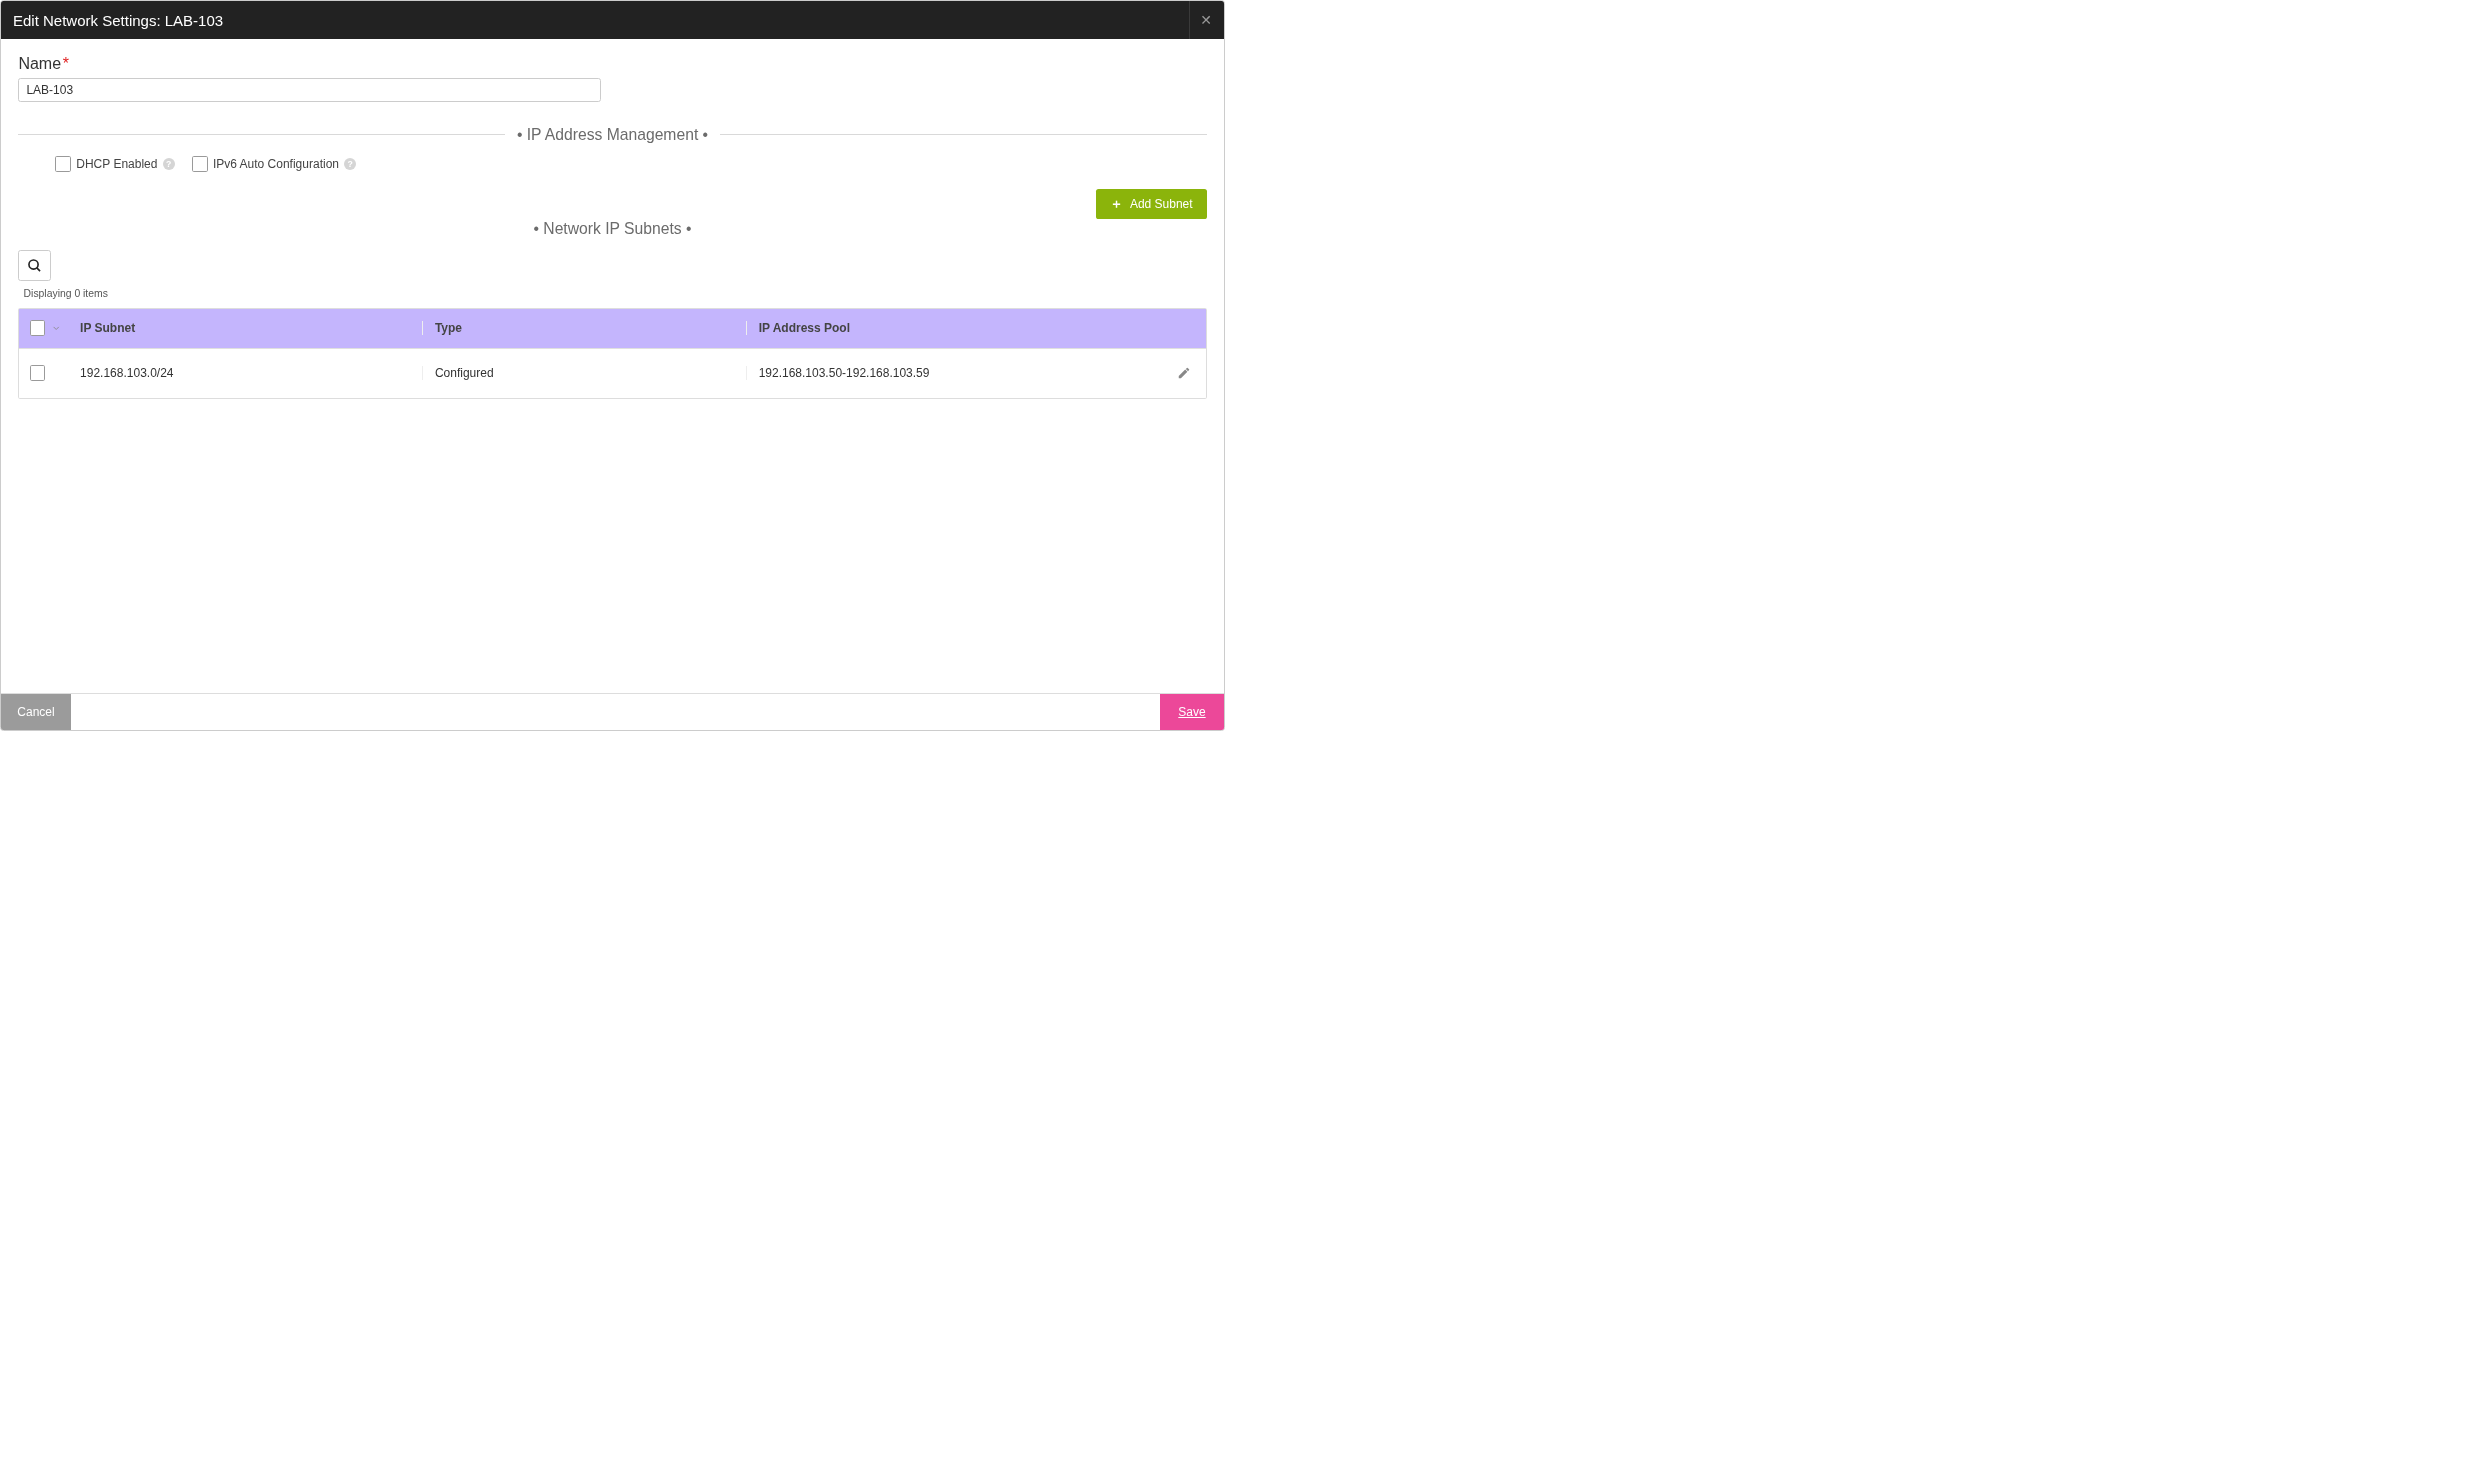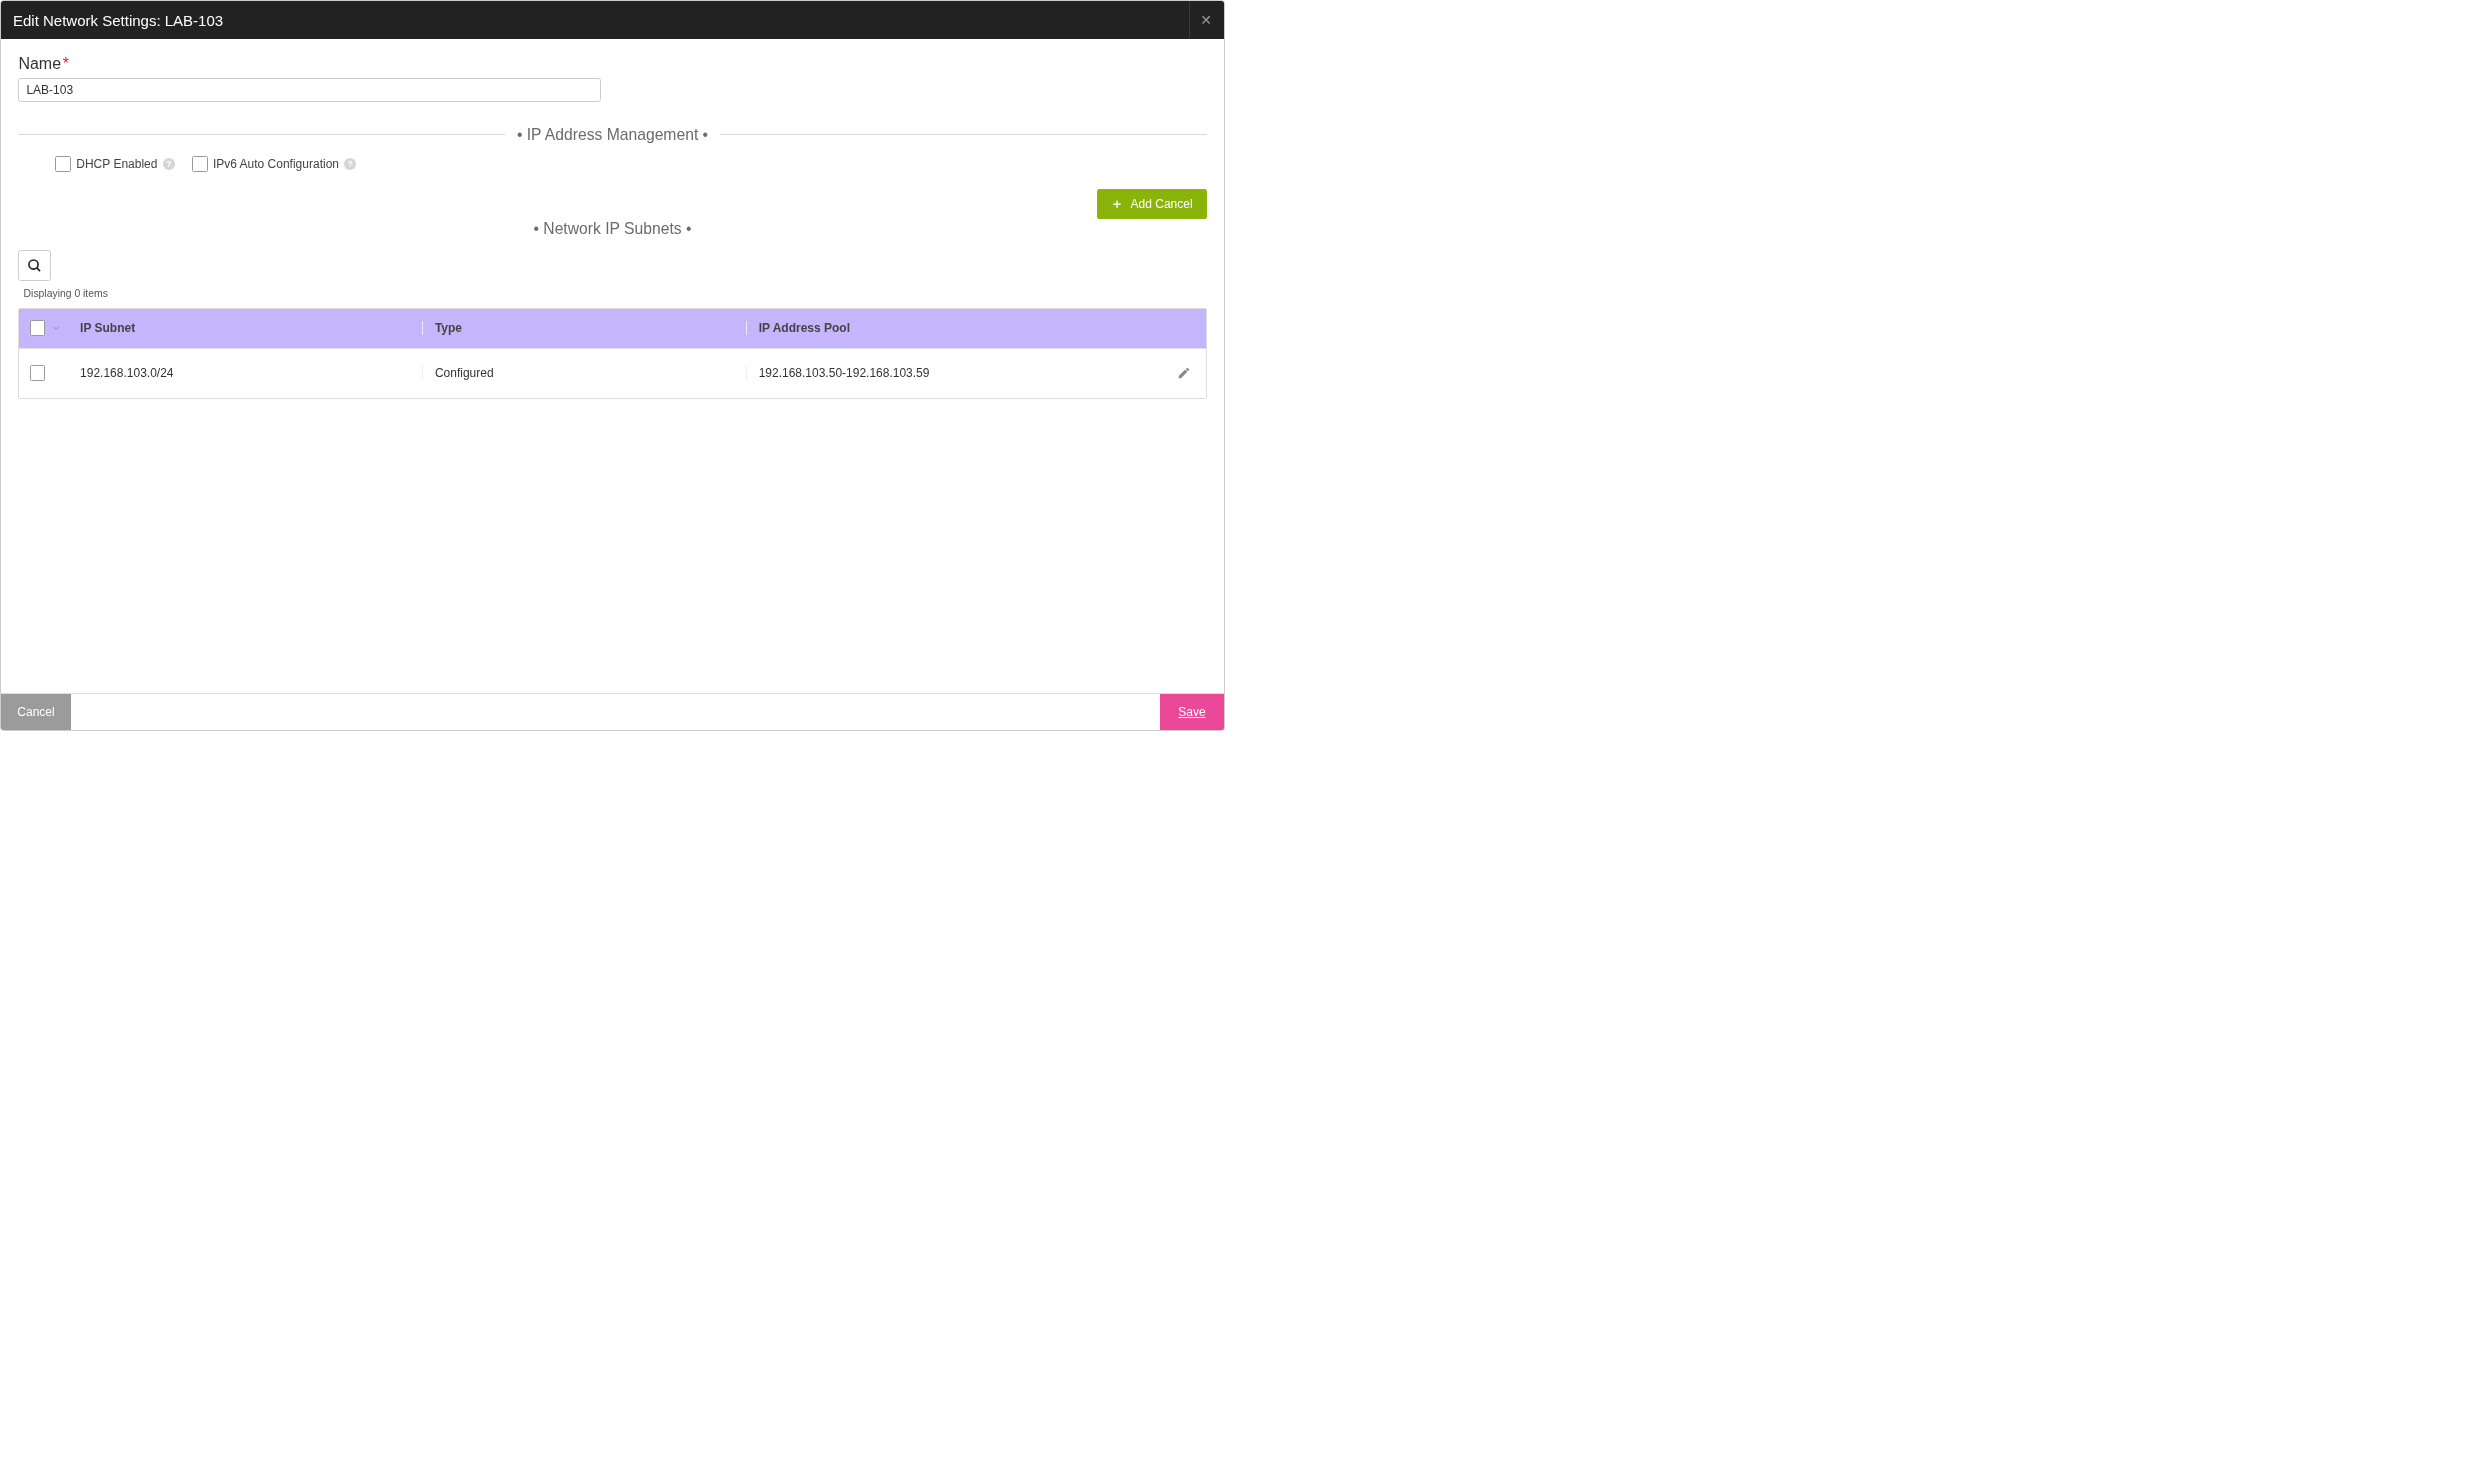--- a/index.html
+++ b/index.html
@@ -148,21 +148,21 @@
     <div class="cb-group">
       <span class="cb-box" role="checkbox" aria-checked="false"></span>
       <span class="cb-label">IPv6 Auto Configuration</span>
       <span class="help-icon">?</span>
     </div>
   </div>
 
   <div class="btn-right-row">
     <button class="btn-primary">
       <span class="plus">＋</span>
-      <span>Add Cancel</span>
+      <span>Add Subnet</span>
     </button>
   </div>
 
   
   <div class="section-divider" style="margin-top:1px;flex-direction:column;">
     <div class="line"></div>
     <div class="label">• Network IP Subnets •</div>
     <div class="line"></div>
   </div>
 

